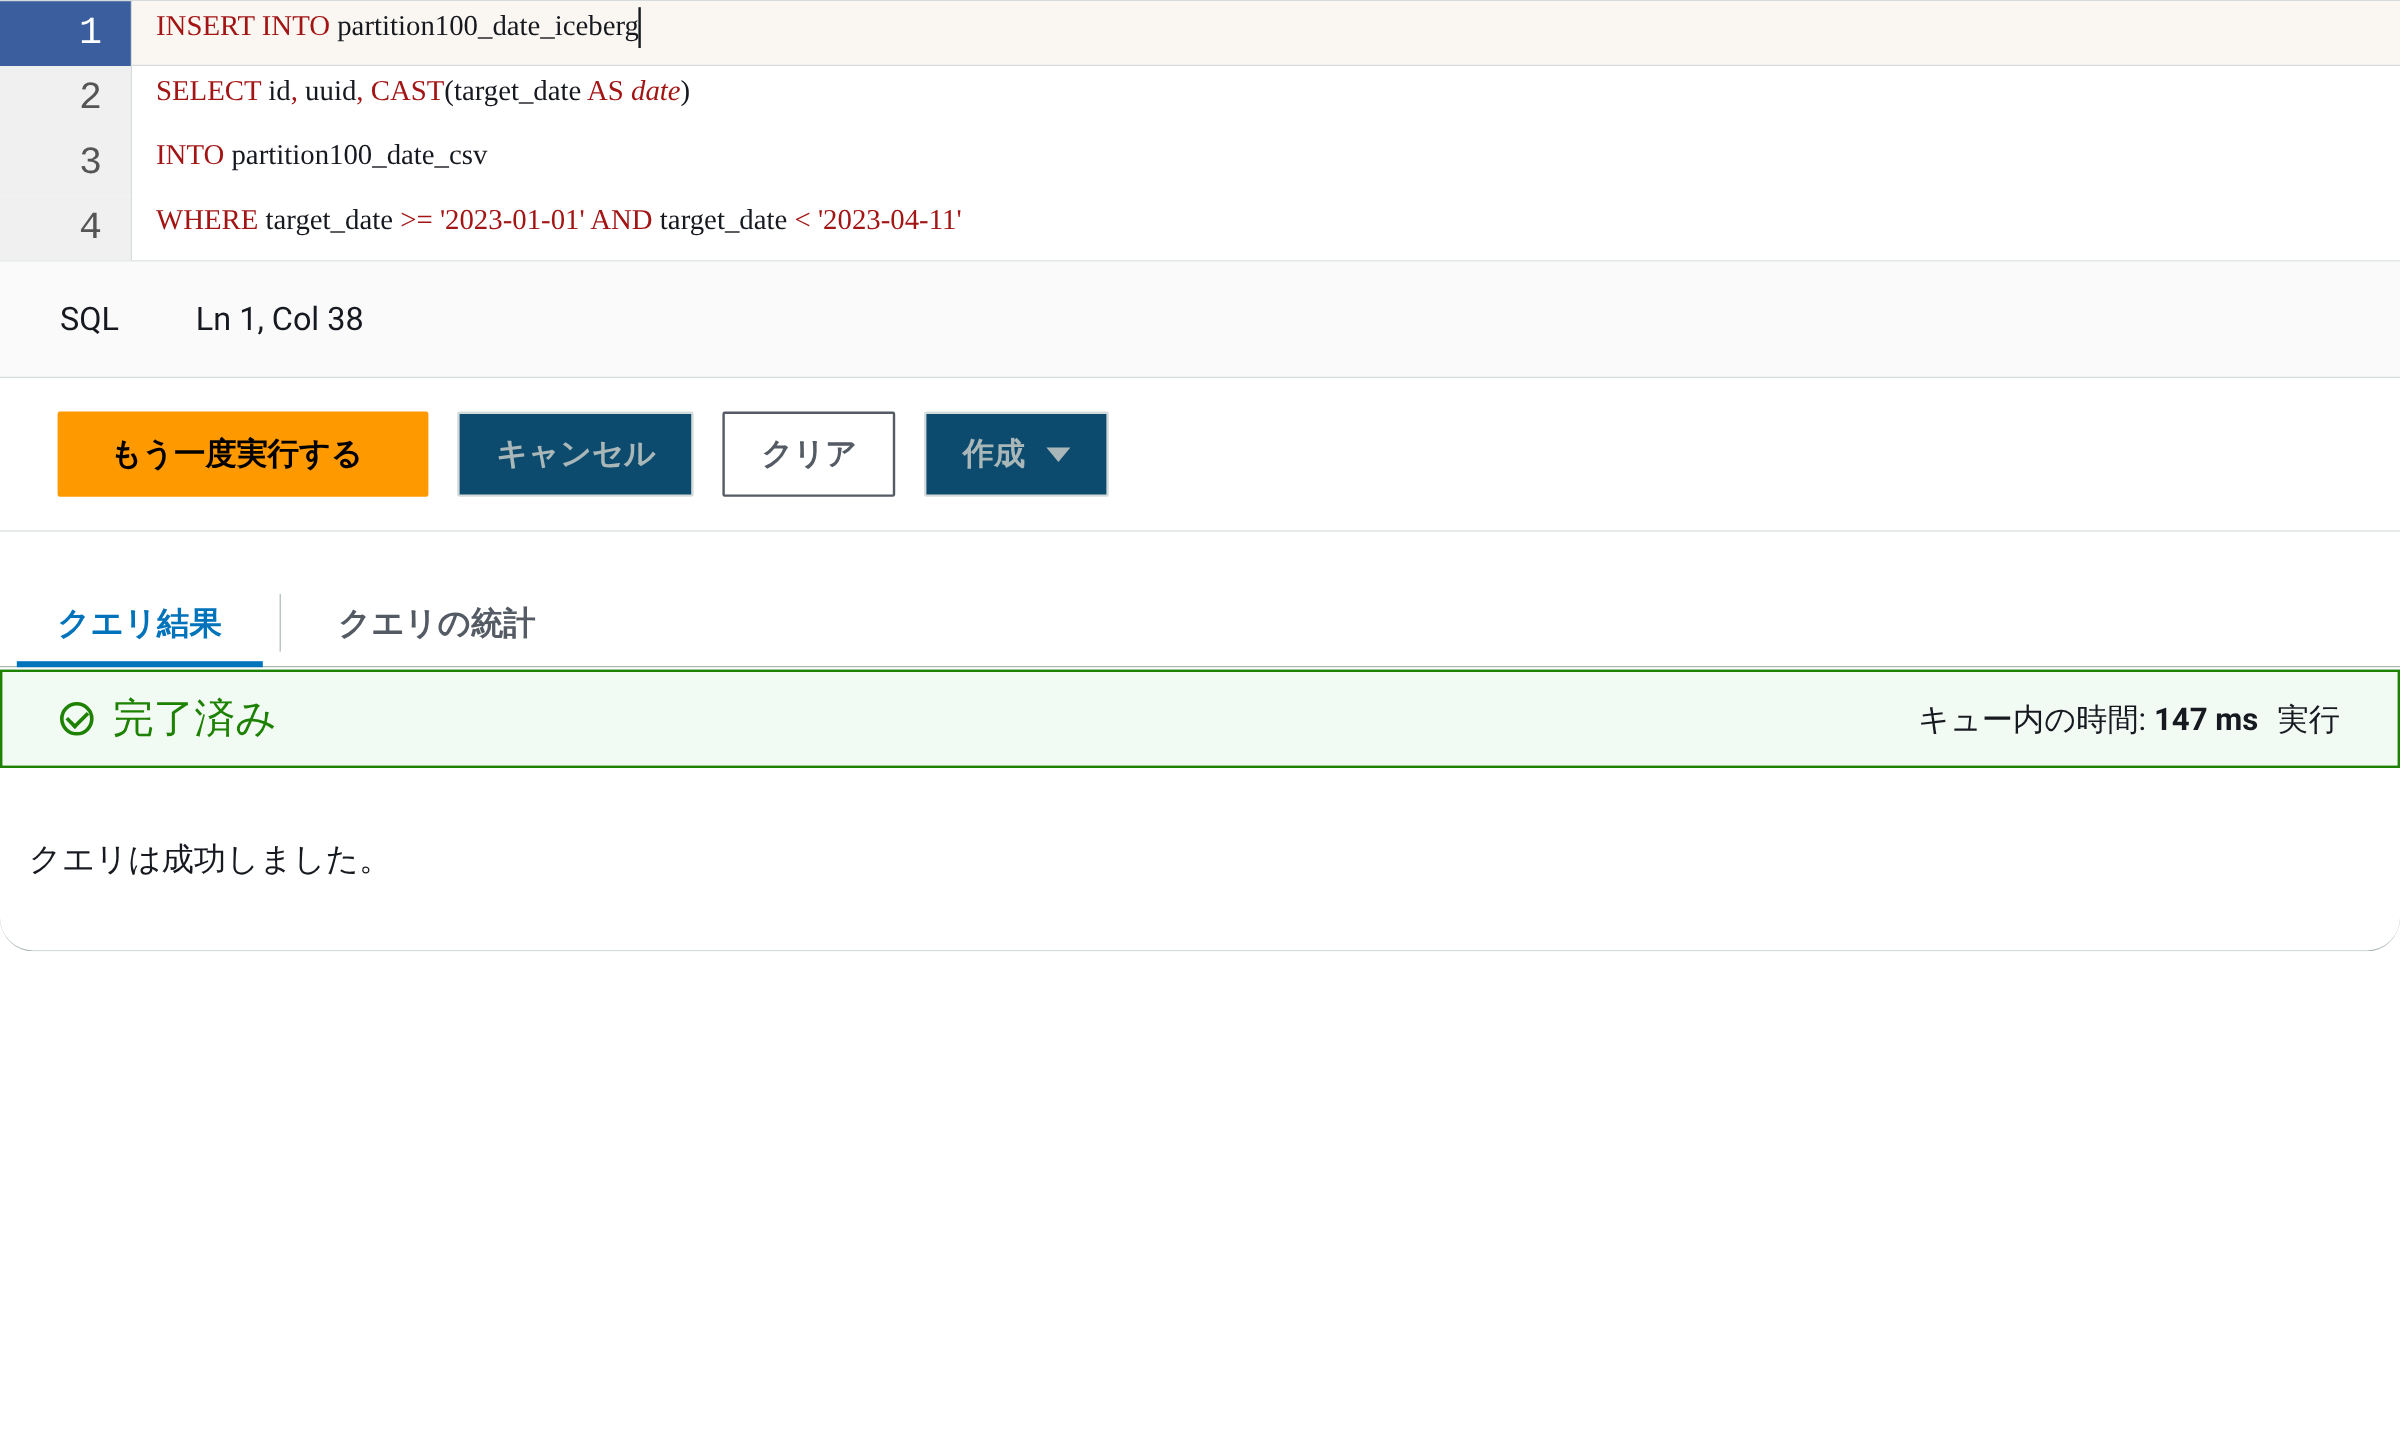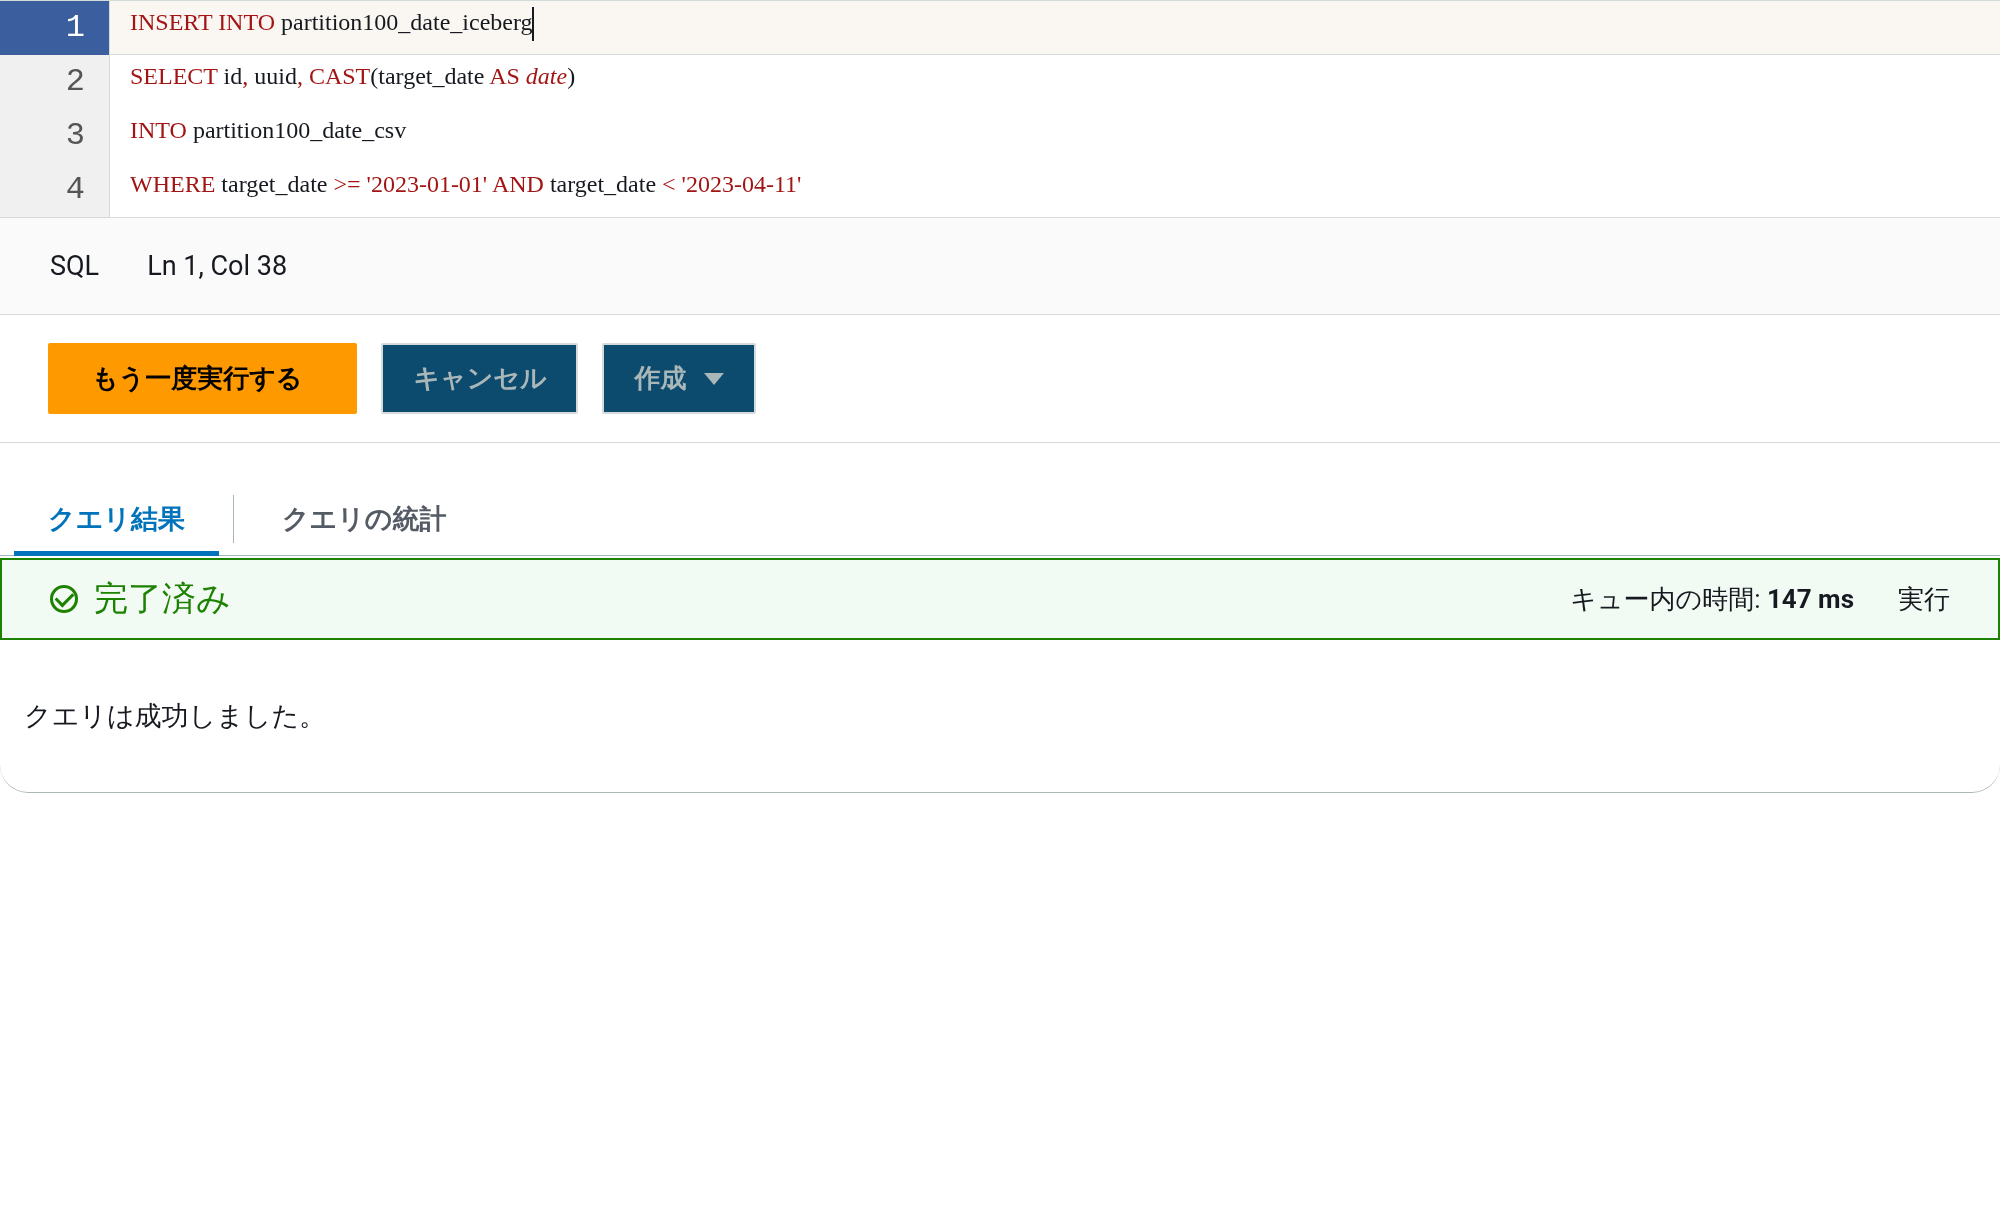--- a/index.html
+++ b/index.html
@@ -46,21 +46,21 @@
   display: inline-block;
   width: 2px;
   height: 34px;
   background: #16191f;
   vertical-align: middle;
   margin-left: -1px;
 }
 .status-bar {
   display: flex;
   align-items: flex-end;
-  gap: 48px;
+  gap: 64px;
   padding: 32px 50px;
   font-size: 27px;
   color: #16191f;
   background: #fafafa;
   border-bottom: 1px solid #d5dbdb;
 }
 .toolbar {
   display: flex;
   gap: 24px;
   padding: 28px 48px;
@@ -119,21 +119,21 @@
   margin-top: 2px;
 }
 .ok-circle {
   width: 28px; height: 28px; border: 3px solid #1d8102; border-radius: 50%;
   display: inline-flex; align-items: center; justify-content: center; flex-shrink: 0;
 }
 .ok-circle::after {
   content: ""; width: 14px; height: 8px; border-left: 3px solid #1d8102; border-bottom: 3px solid #1d8102; transform: rotate(-45deg); margin-top: -3px;
 }
 .status-text { color: #1d8102; font-size: 34px; }
-.timing { margin-left: auto; display: flex; gap: 44px; font-size: 26px; color: #16191f; }
+.timing { margin-left: auto; display: flex; gap: 16px; font-size: 26px; color: #16191f; }
 .timing b { font-weight: 700; }
 .result-body { padding: 58px 24px; font-size: 27px; border-bottom: 1px solid #aab7b8; border-radius: 28px; }
 </style>
 </head>
 <body>
 
 <div class="editor-area">
   <div id="code-lines">
       <div class="code-row active">
         <div class="gutter">1</div>
@@ -155,20 +155,21 @@
 </div>
 
 <div class="status-bar">
   <span>SQL</span>
   <span>Ln 1, Col 38</span>
 </div>
 
 <div class="toolbar">
   <button class="btn btn-primary">もう一度実行する</button>
   <button class="btn btn-disabled">キャンセル</button>
+  <button class="btn">クリア</button>
   <button class="btn btn-disabled">
     <span>作成</span>
     <span class="caret-down"></span>
   </button>
 </div>
 
 <div class="tabs-area">
   <div class="tabs">
     <div class="tab active">クエリ結果</div>
     <div class="tab-divider"></div>

